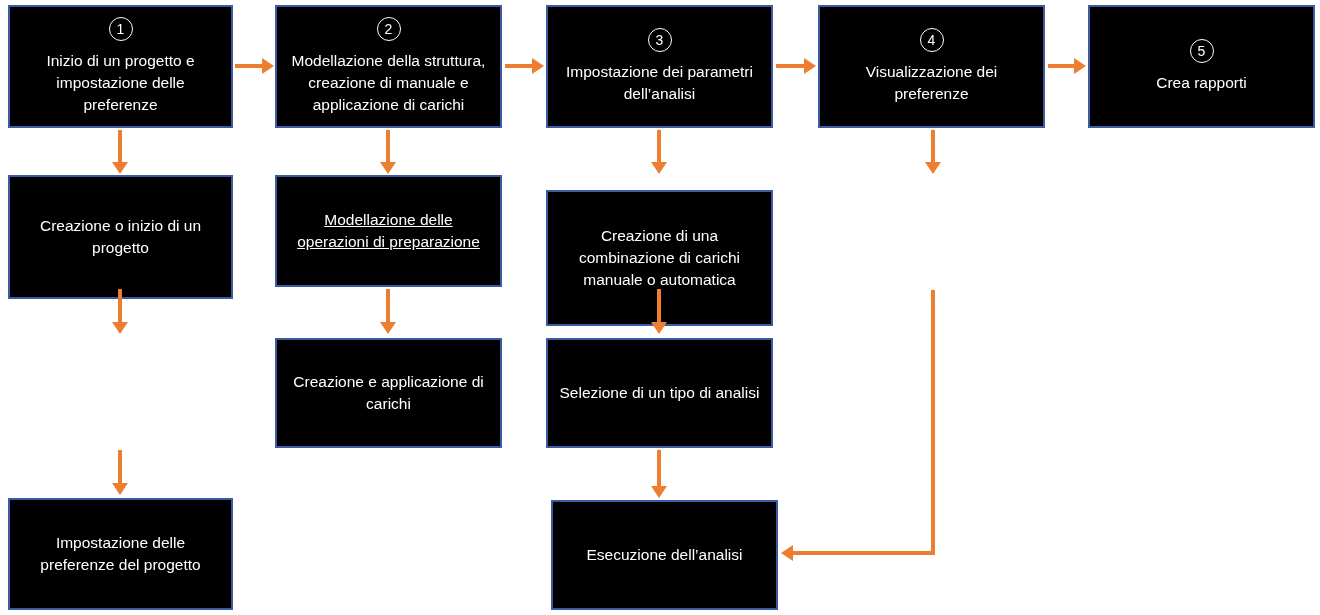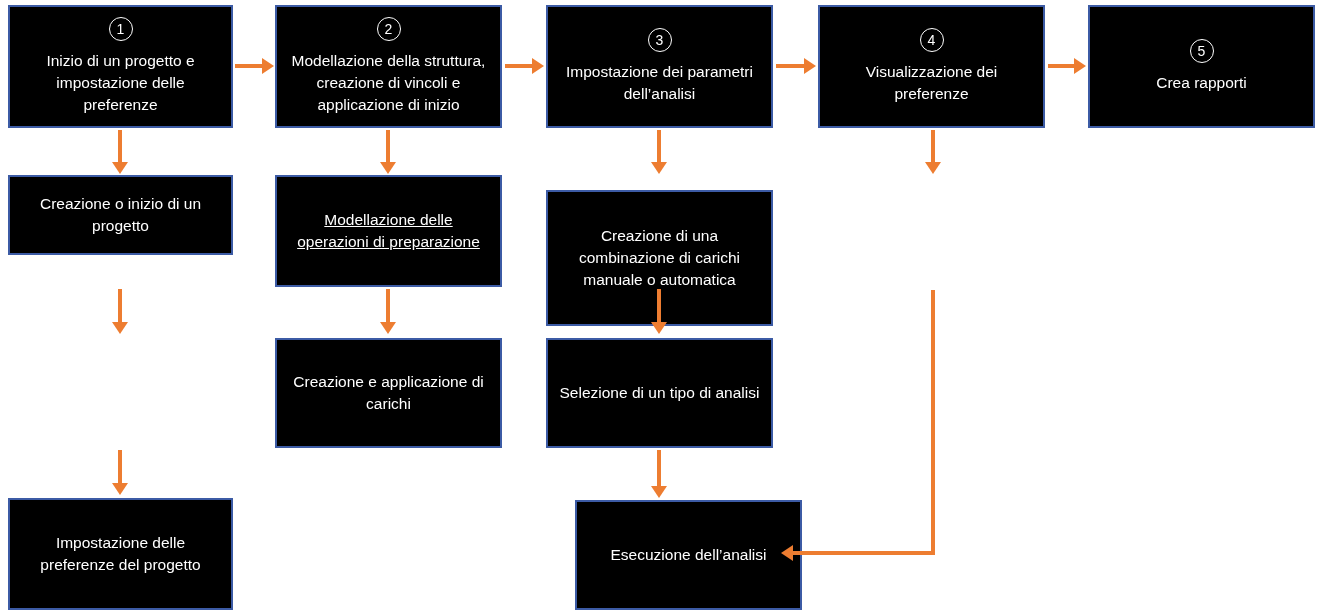--- a/index.html
+++ b/index.html
@@ -82,62 +82,62 @@
   <div class="box" style="left:8px;top:5px;width:225px;height:123px;">
     <span class="num-circle">
         <span>1</span>
       </span>
     <div class="label">Inizio di un progetto e impostazione delle preferenze</div>
   </div>
   <div class="box" style="left:275px;top:5px;width:227px;height:123px;">
     <span class="num-circle">
         <span>2</span>
       </span>
-    <div class="label">Modellazione della struttura, creazione di vincoli e applicazione di inizio</div>
+    <div class="label">Modellazione della struttura, creazione di manuale e applicazione di carichi</div>
   </div>
   <div class="box" style="left:546px;top:5px;width:227px;height:123px;">
     <span class="num-circle">
         <span>3</span>
       </span>
     <div class="label">Impostazione dei parametri dell’analisi</div>
   </div>
   <div class="box" style="left:818px;top:5px;width:227px;height:123px;">
     <span class="num-circle">
         <span>4</span>
       </span>
     <div class="label">Visualizzazione dei preferenze</div>
   </div>
   <div class="box" style="left:1088px;top:5px;width:227px;height:123px;">
     <span class="num-circle">
         <span>5</span>
       </span>
     <div class="label">Crea rapporti</div>
   </div>
 
-  <div class="box" style="left:8px;top:175px;width:225px;height:80px;">
+  <div class="box" style="left:8px;top:175px;width:225px;height:124px;">
     <div class="label">Creazione o inizio di un progetto</div>
   </div>
   <div class="box" style="left:275px;top:175px;width:227px;height:112px;text-decoration:underline;">
     <div class="label">Modellazione delle operazioni di preparazione</div>
   </div>
   <div class="box" style="left:546px;top:190px;width:227px;height:136px;">
     <div class="label">Creazione di una combinazione di carichi manuale o automatica</div>
   </div>
 
   <div class="box" style="left:546px;top:338px;width:227px;height:110px;">
     <div class="label">Selezione di un tipo di analisi</div>
   </div>
   <div class="box" style="left:275px;top:338px;width:227px;height:110px;">
     <div class="label">Creazione e applicazione di carichi</div>
   </div>
 
   <div class="box" style="left:8px;top:498px;width:225px;height:112px;">
     <div class="label">Impostazione delle preferenze del progetto</div>
   </div>
-  <div class="box" style="left:551px;top:500px;width:227px;height:110px;margin-left:24px;">
+  <div class="box" style="left:551px;top:500px;width:227px;height:110px;">
     <div class="label">Esecuzione dell’analisi</div>
   </div>
 
   <div>
     <div class="line" style="left:235px;top:64px;width:27px;height:4px;"></div>
     <div class="head right" style="left:262px;top:58px;"></div>
   </div>
   <div>
     <div class="line" style="left:505px;top:64px;width:27px;height:4px;"></div>
     <div class="head right" style="left:532px;top:58px;"></div>

